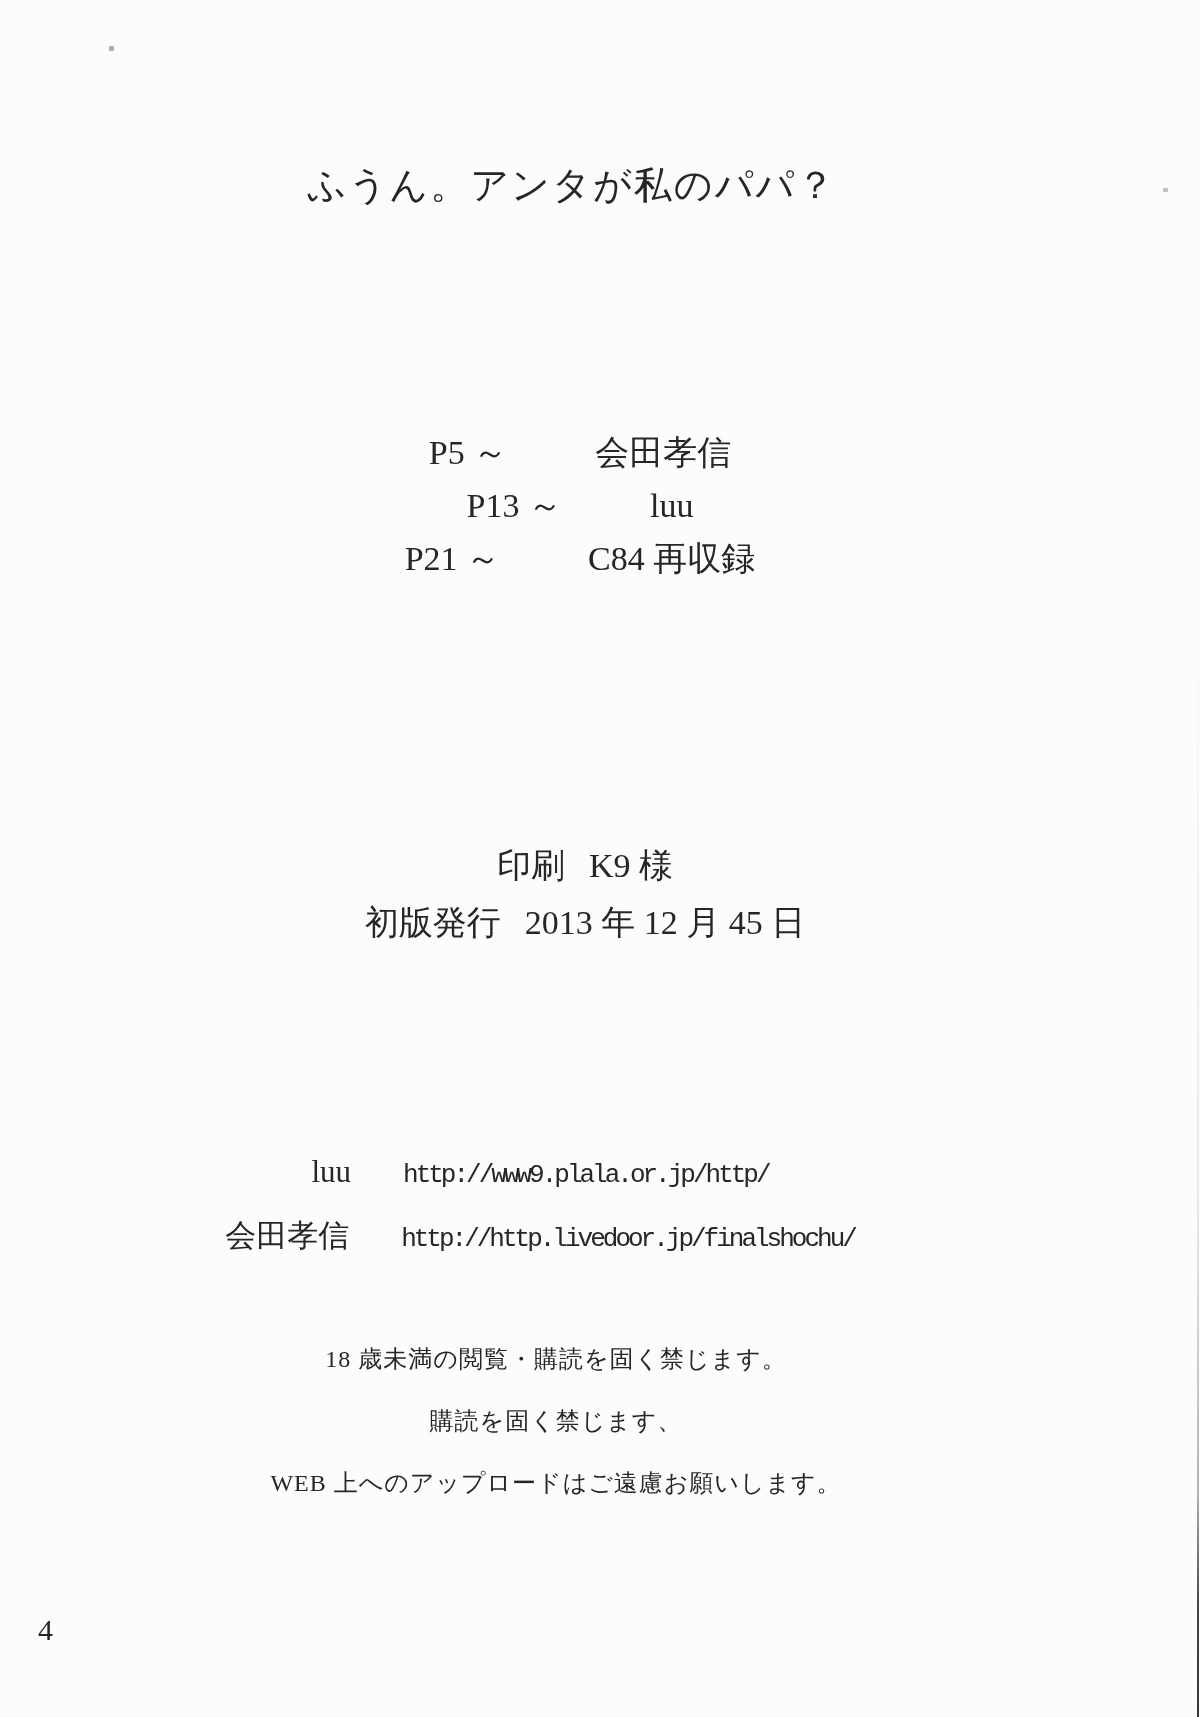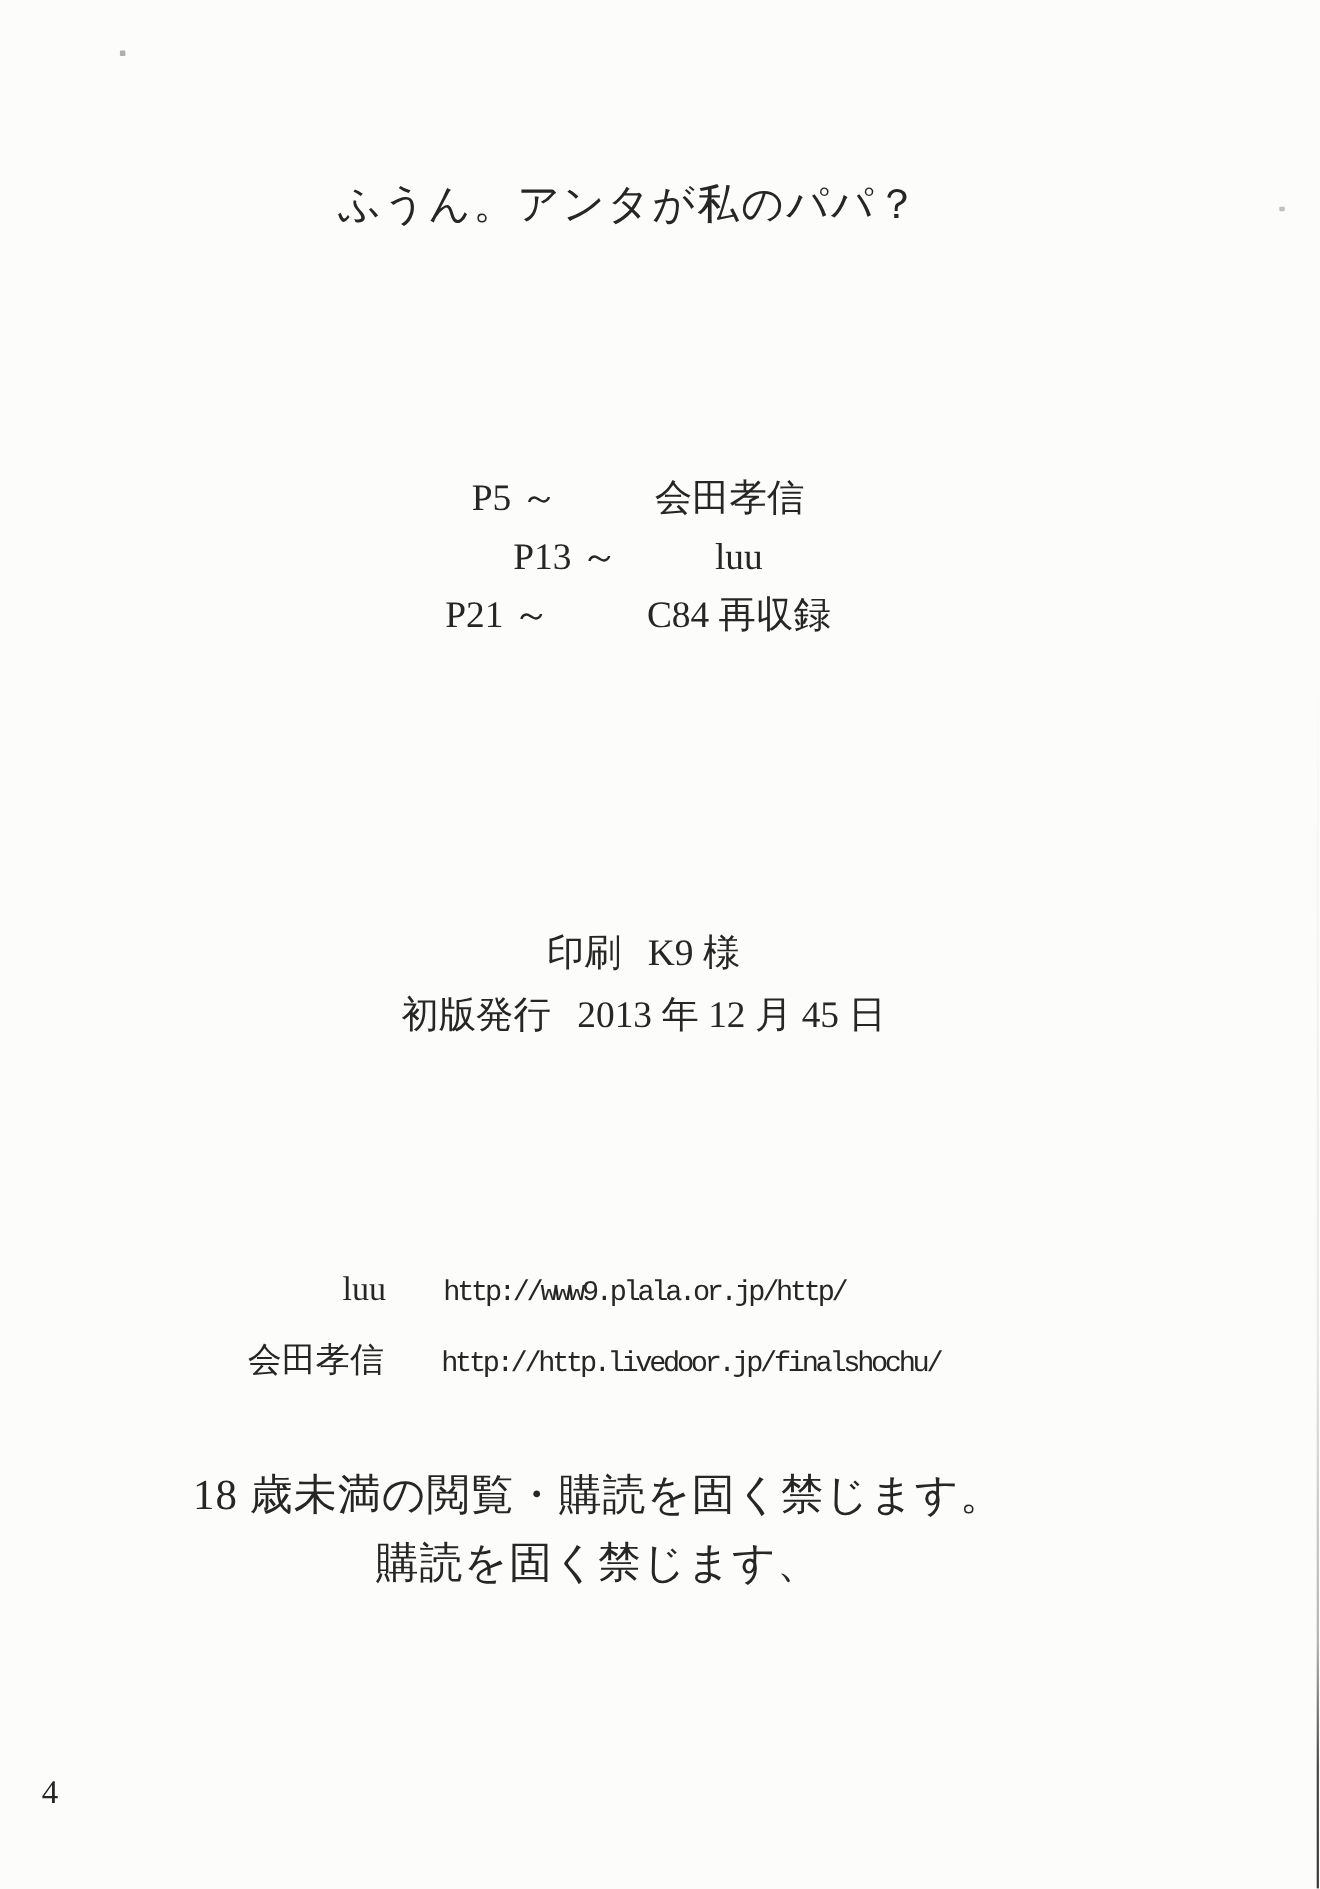--- a/index.html
+++ b/index.html
@@ -34,21 +34,21 @@
   .links{position:absolute;top:1154px;left:0;width:1080px;}
   .links .row{
     display:flex;justify-content:center;align-items:baseline;gap:52px;
     height:61px;
   }
   .links .name{font-size:31px;}
   .links .url{
     font-family:"Liberation Mono","DejaVu Sans Mono",monospace;
     font-size:26px;letter-spacing:-3px;
   }
-  .notice{position:absolute;top:1328px;left:4px;width:1080px;font-size:39px;}
+  .notice{position:absolute;top:1328px;left:16px;width:1080px;font-size:24px;}
   .notice .line{
     height:62px;display:flex;align-items:center;justify-content:center;
     letter-spacing:1px;
   }
   .folio{position:absolute;left:38px;top:1613px;font-size:30px;}
   .speck{position:absolute;border-radius:1px;}
   .speck.s1{left:109px;top:46px;width:5px;height:5px;background:#9a9a9a;opacity:.8;}
   .speck.s2{left:1163px;top:188px;width:5px;height:4px;background:#b0b0b0;opacity:.8;}
   .edge-line{
     position:absolute;right:1px;top:600px;bottom:0;width:2px;
@@ -108,17 +108,18 @@
     </div>
     <div class="row">
       <span class="name">会田孝信</span>
       <span class="url">http://http.livedoor.jp/finalshochu/</span>
     </div>
   </div>
 
   <div class="notice">
     <div class="line">18 歳未満の閲覧・購読を固く禁じます。</div>
     <div class="line">購読を固く禁じます、</div>
+    <div class="line">WEB 上へのアップロードはご遠慮お願いします。</div>
   </div>
 
   <div class="folio">4</div>
 
 </div>
 
 </body></html>

